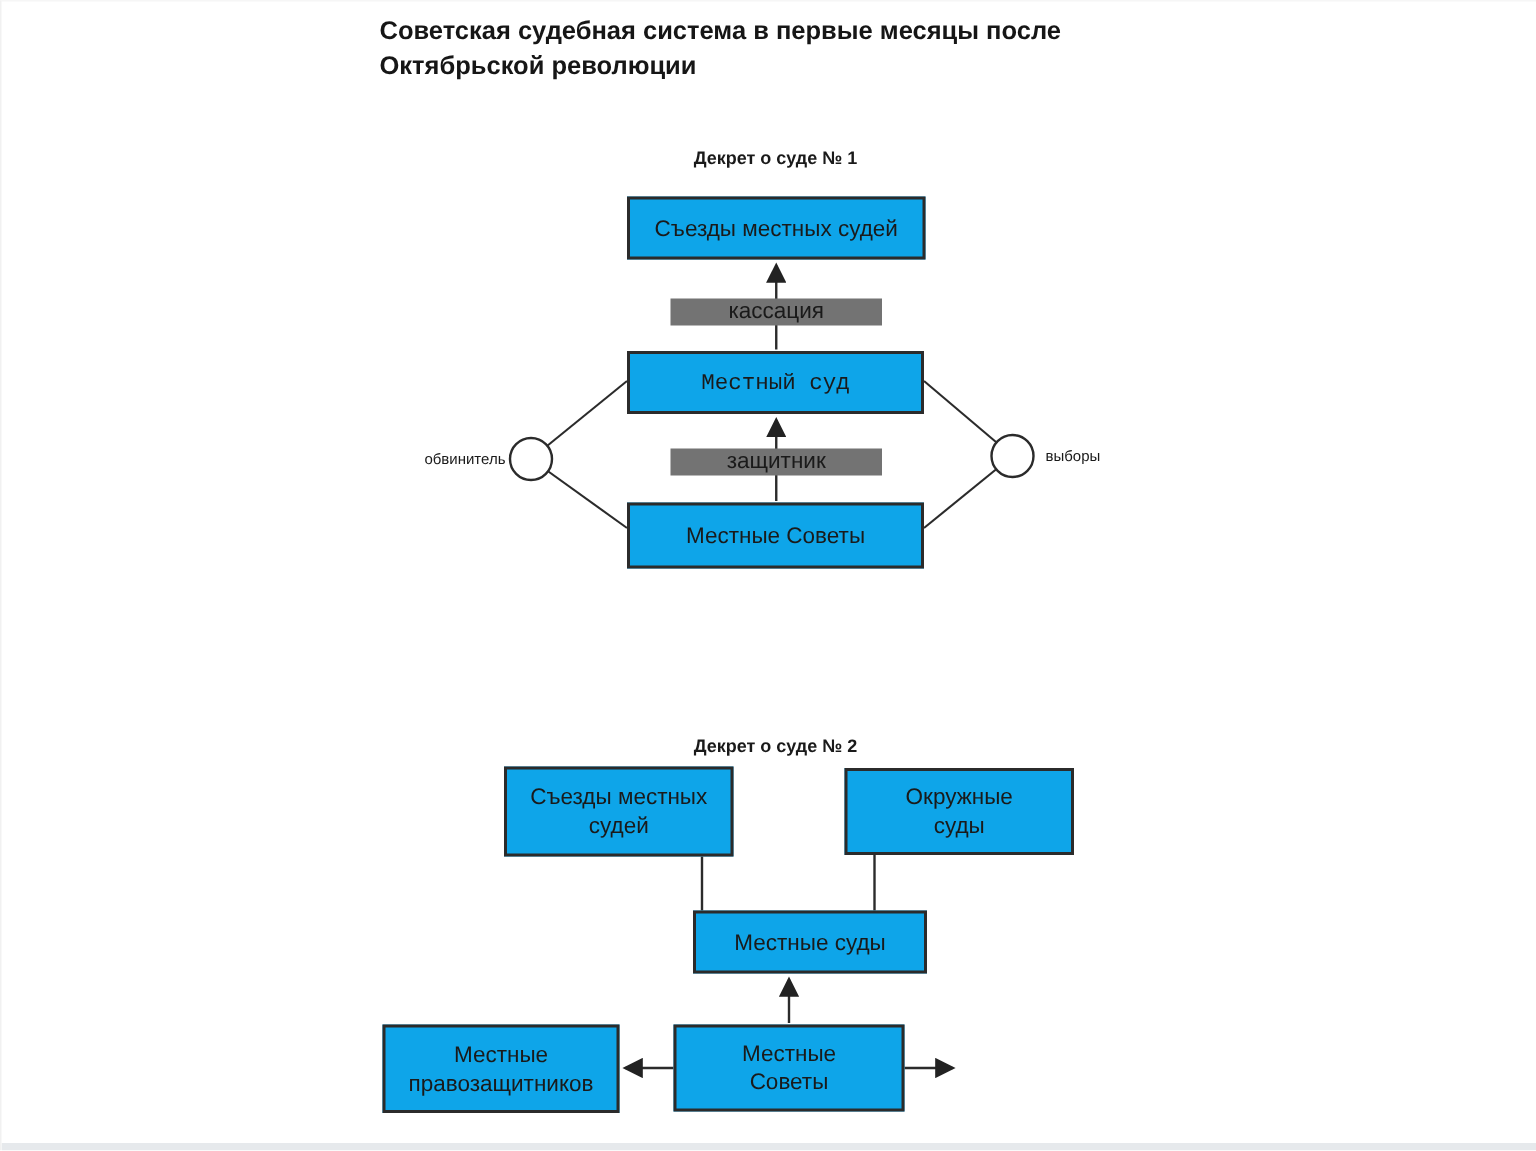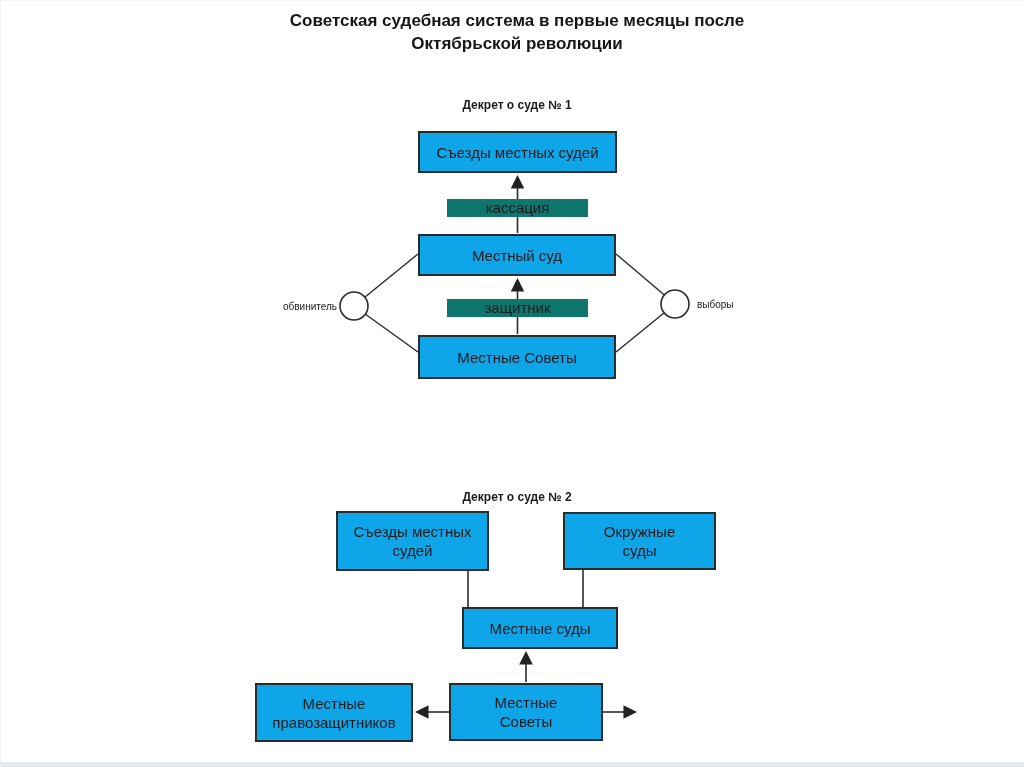--- a/index.html
+++ b/index.html
@@ -12,21 +12,21 @@
     color: #1f1f1f;
     overflow: hidden;
     box-sizing: border-box;
     border-left: 1px solid #f1f1f1;
     border-top: 1px solid #f6f6f6;
   }
   #wires { position: absolute; left: 0; top: 0; z-index: 1; }
   .abs { position: absolute; box-sizing: border-box; z-index: 2; }
   .title {
     left: 252px; top: 8px; width: 528px;
-    text-align: center;
+    text-align: left;
     font-weight: bold; font-size: 17px; line-height: 23px;
     color: #161616;
   }
   .subheading {
     left: 366px; width: 300px;
     text-align: center;
     font-weight: bold; font-size: 12px;
     color: #1a1a1a;
   }
   .node {
@@ -35,21 +35,21 @@
     display: flex; align-items: center; justify-content: center;
     text-align: center;
     font-size: 15px; line-height: 19px;
     color: #1a1a1a;
   }
   .node .inner { display: inline-block; }
   .wire-label {
     text-align: center;
     font-size: 15px;
     color: #1a1a1a;
-    background: #0f766e;
+    background: #737373;
     line-height: 18px;
   }
   .side-label {
     font-size: 10px;
     color: #1a1a1a;
     line-height: 18px;
   }
   .footer-strip {
     left: 0; top: 761px; width: 1024px; height: 6px;
     background: #e6e9ec;
@@ -90,21 +90,21 @@
   <div class="abs title">Советская судебная система в первые месяцы после Октябрьской революции</div>
 
   <div class="abs subheading" style="top:97px;">Декрет о суде № 1</div>
 
   <div class="abs node" style="left:417px; top:130px; width:199px; height:42px;">
     <span class="inner">Съезды местных судей</span>
   </div>
 
   <div class="abs wire-label" style="left:446px; top:198px; width:141px;">кассация</div>
 
-  <div class="abs node" style="left:417px; top:233px; width:198px; height:42px;">
+  <div class="abs node" style="left:417px; top:233px; width:198px; height:42px;font-family:Liberation Mono, monospace;">
     <span class="inner">Местный суд</span>
   </div>
 
   <div class="abs wire-label" style="left:446px; top:298px; width:141px;">защитник</div>
 
   <div class="abs node" style="left:417px; top:334px; width:198px; height:44px;">
     <span class="inner">Местные Советы</span>
   </div>
 
   <div class="abs side-label" style="left:236px; top:297px; width:100px; text-align:right;">обвинитель</div>

